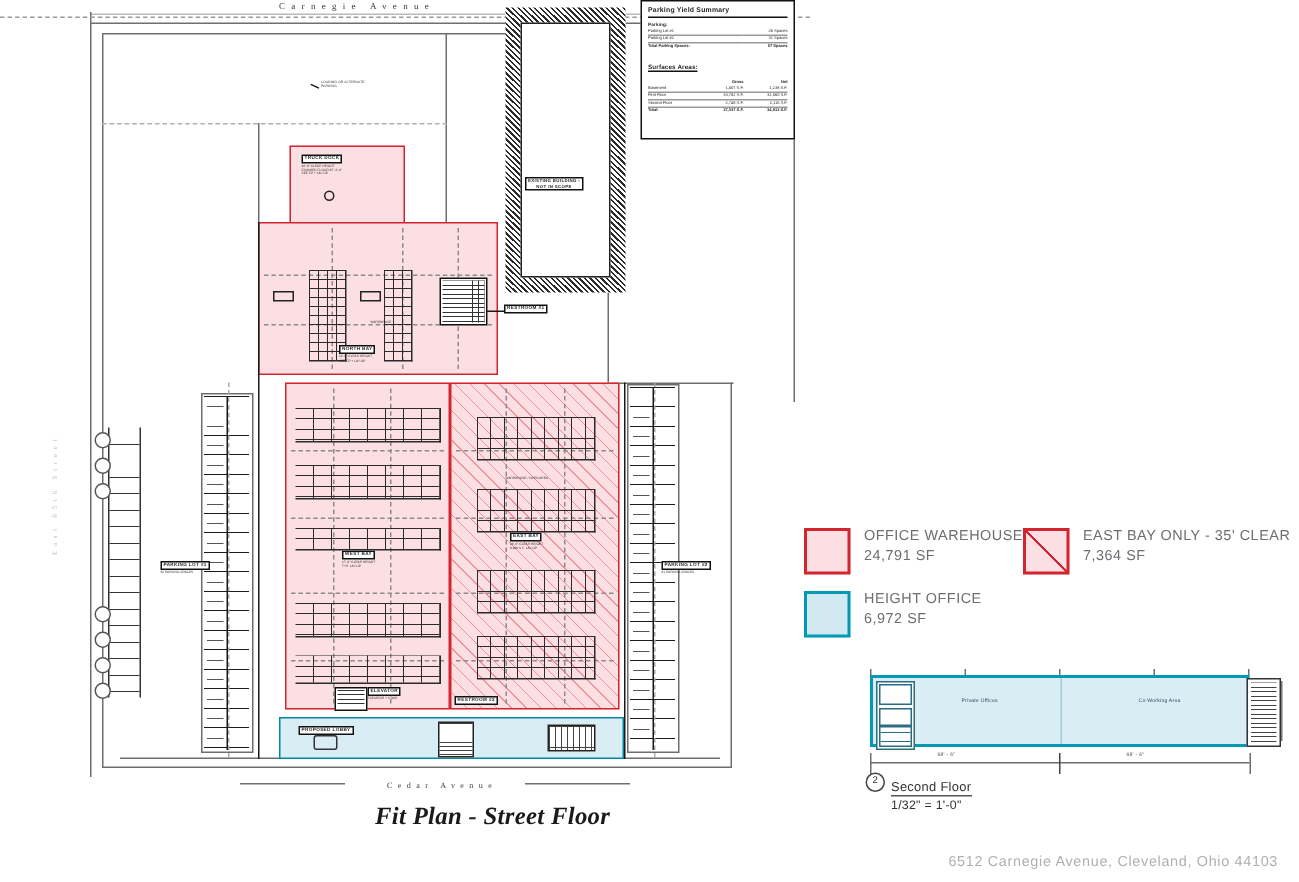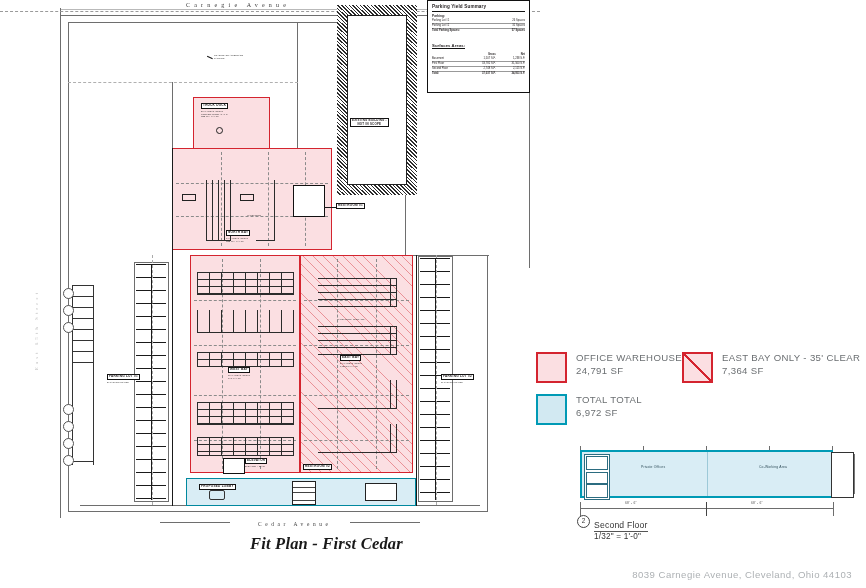--- a/index.html
+++ b/index.html
@@ -372,21 +372,21 @@
     </div>
 
     <div class="gridline-v" style="left:152px;top:255px;height:250px;border-left-color:#aaa;"></div>
     <div class="gridline-v" style="left:436px;top:255px;height:250px;border-left-color:#aaa;"></div>
 
     <div class="hair" style="left:172px;top:82px;width:.5px;height:66px;"></div>
     <div class="hair" style="left:297px;top:22px;width:.5px;height:126px;"></div>
     <div class="gridline-h" style="left:68px;top:82px;width:230px;border-top-color:#b0b0b0;"></div>
   </div>
 
-  <div id="plan-title">Fit Plan - First Cedar</div>
+  <div id="plan-title">Fit Plan - Street Floor</div>
 
   <div id="legend">
 
     <div class="leg-item" style="left:0px;top:0px;">
       <div class="swatch sw-ware"></div>
       <div class="leg-txt">
         <div>OFFICE WAREHOUSE</div>
         <div>24,791 SF</div>
       </div>
     </div>
@@ -395,21 +395,21 @@
       <div class="swatch sw-east"></div>
       <div class="leg-txt">
         <div>EAST BAY ONLY - 35' CLEAR</div>
         <div>7,364 SF</div>
       </div>
     </div>
 
     <div class="leg-item" style="left:0px;top:42px;">
       <div class="swatch sw-office"></div>
       <div class="leg-txt">
-        <div>TOTAL TOTAL</div>
+        <div>HEIGHT OFFICE</div>
         <div>6,972 SF</div>
       </div>
     </div>
   </div>
 
   <div id="second">
 
     <div class="dim-tick" style="left:17px;top:0px;height:5px;"></div>
     <div class="dim-tick" style="left:80px;top:0px;height:4px;"></div>
     <div class="dim-tick" style="left:143px;top:0px;height:4px;"></div>
@@ -446,15 +446,15 @@
 
     <div class="sf-cap">
       <div class="sf-circ">2</div>
       <div>
         <div class="sf-t1">Second Floor</div>
         <div class="sf-t2">1/32" = 1'-0"</div>
       </div>
     </div>
   </div>
 
-  <div id="addr">8039 Carnegie Avenue, Cleveland, Ohio 44103</div>
+  <div id="addr">6512 Carnegie Avenue, Cleveland, Ohio 44103</div>
 
 </div>
 
 </body></html>

